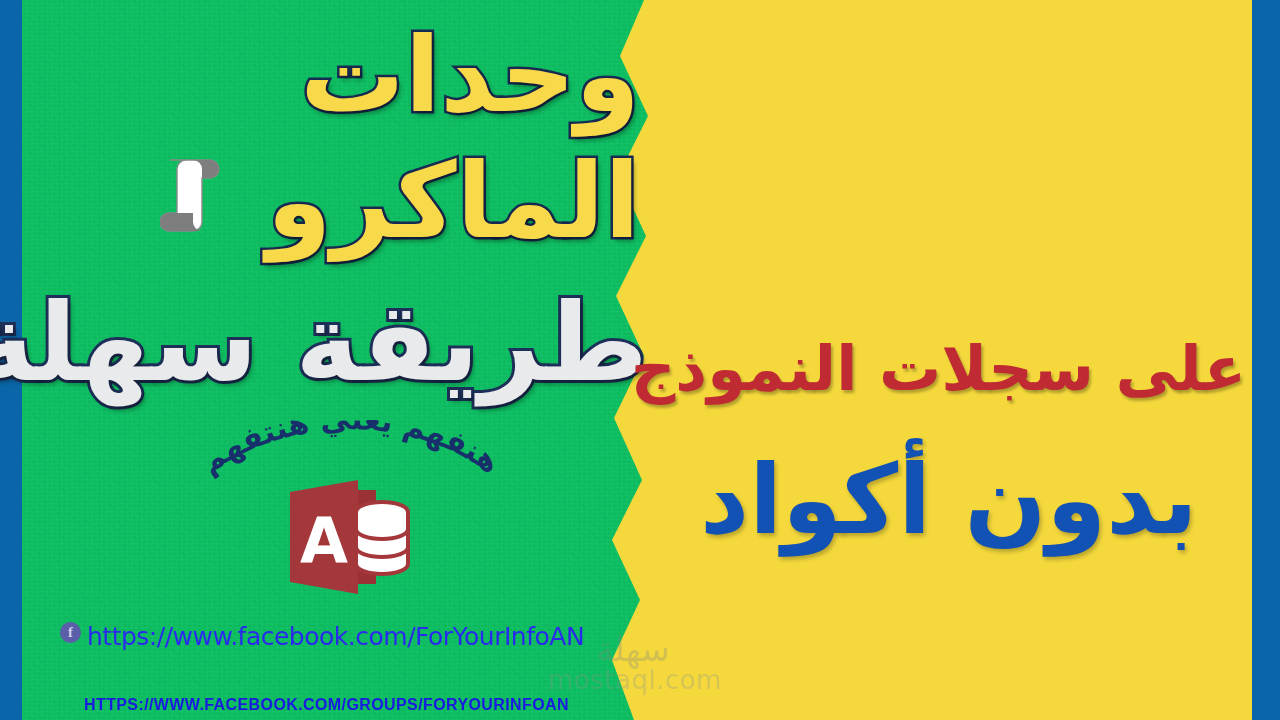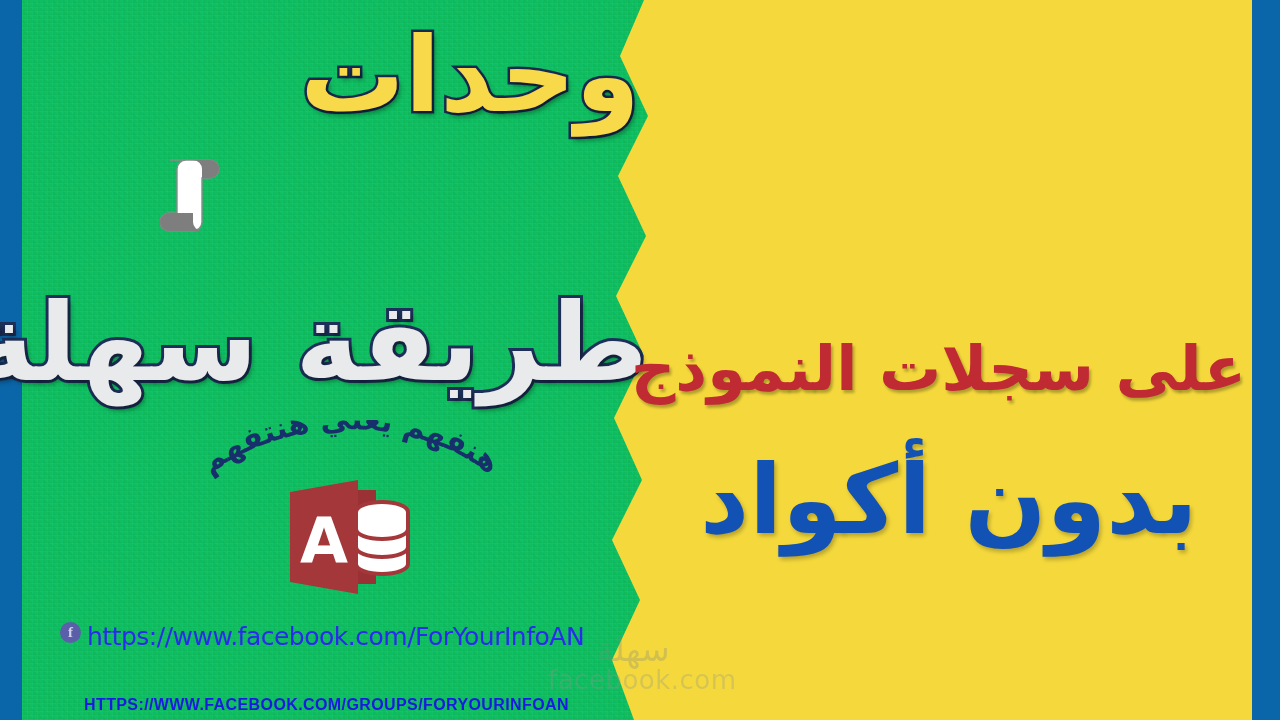--- a/index.html
+++ b/index.html
@@ -159,20 +159,21 @@
   <div class="border-right"></div>
 
   <svg class="macro-icon" viewBox="0 0 66 84">
     <path d="M10 8 h40 a9 9 0 0 1 0 18 h-8 v44 a9 9 0 0 1 -9 9 h-24 a9 9 0 0 1 0 -18 h8 V17 a9 9 0 0 1 9 -9 z" fill="#ffffff" stroke="#8a8a8a" stroke-width="1.4"></path>
     <path d="M50 8 a9 9 0 0 1 0 18 h-8 v-9 a9 9 0 0 0 -9 -9 z" fill="#7e7e7e"></path>
     <path d="M9 61 h24 v9 a9 9 0 0 0 9 9 h-33 a9 9 0 0 1 0 -18 z" fill="#7e7e7e"></path>
   </svg>
 
   <div class="rtl t-wahadat gold">وحدات</div>
 
+  <div class="rtl t-macro gold">الماكرو</div>
 
   <div class="rtl t-tareeqa silver">طريقة سهلة</div>
 
   <svg class="arc-wrap" viewBox="0 0 400 120">
     <defs>
       <path id="arcpath" d="M14,112 A196,150 0 0 1 386,112"></path>
     </defs>
     <text font-size="30" font-weight="bold" fill="#17306b" font-family="'DejaVu Sans','Liberation Sans',sans-serif" direction="rtl">
       <textPath href="#arcpath" startOffset="50%" text-anchor="middle">هنفهم يعني هنتفهم</textPath>
     </text>
@@ -193,21 +194,21 @@
   <div class="fb-line">
     <span class="fb-icon">f</span>
     <span class="fb-url">https://www.facebook.com/ForYourInfoAN</span>
   </div>
 
   <div class="fb-group">HTTPS://WWW.FACEBOOK.COM/GROUPS/FORYOURINFOAN</div>
 
 
   <div class="watermark">
     <div class="wm-ar">سهلة</div>
-    <div class="wm-en">facebook.com</div>
+    <div class="wm-en">mostaql.com</div>
   </div>
 
 
 
   <div class="rtl t-sejlat red-grad">على سجلات النموذج</div>
 
   <div class="rtl t-bedoon blue-grad">بدون أكواد</div>
 
 </div>
 

